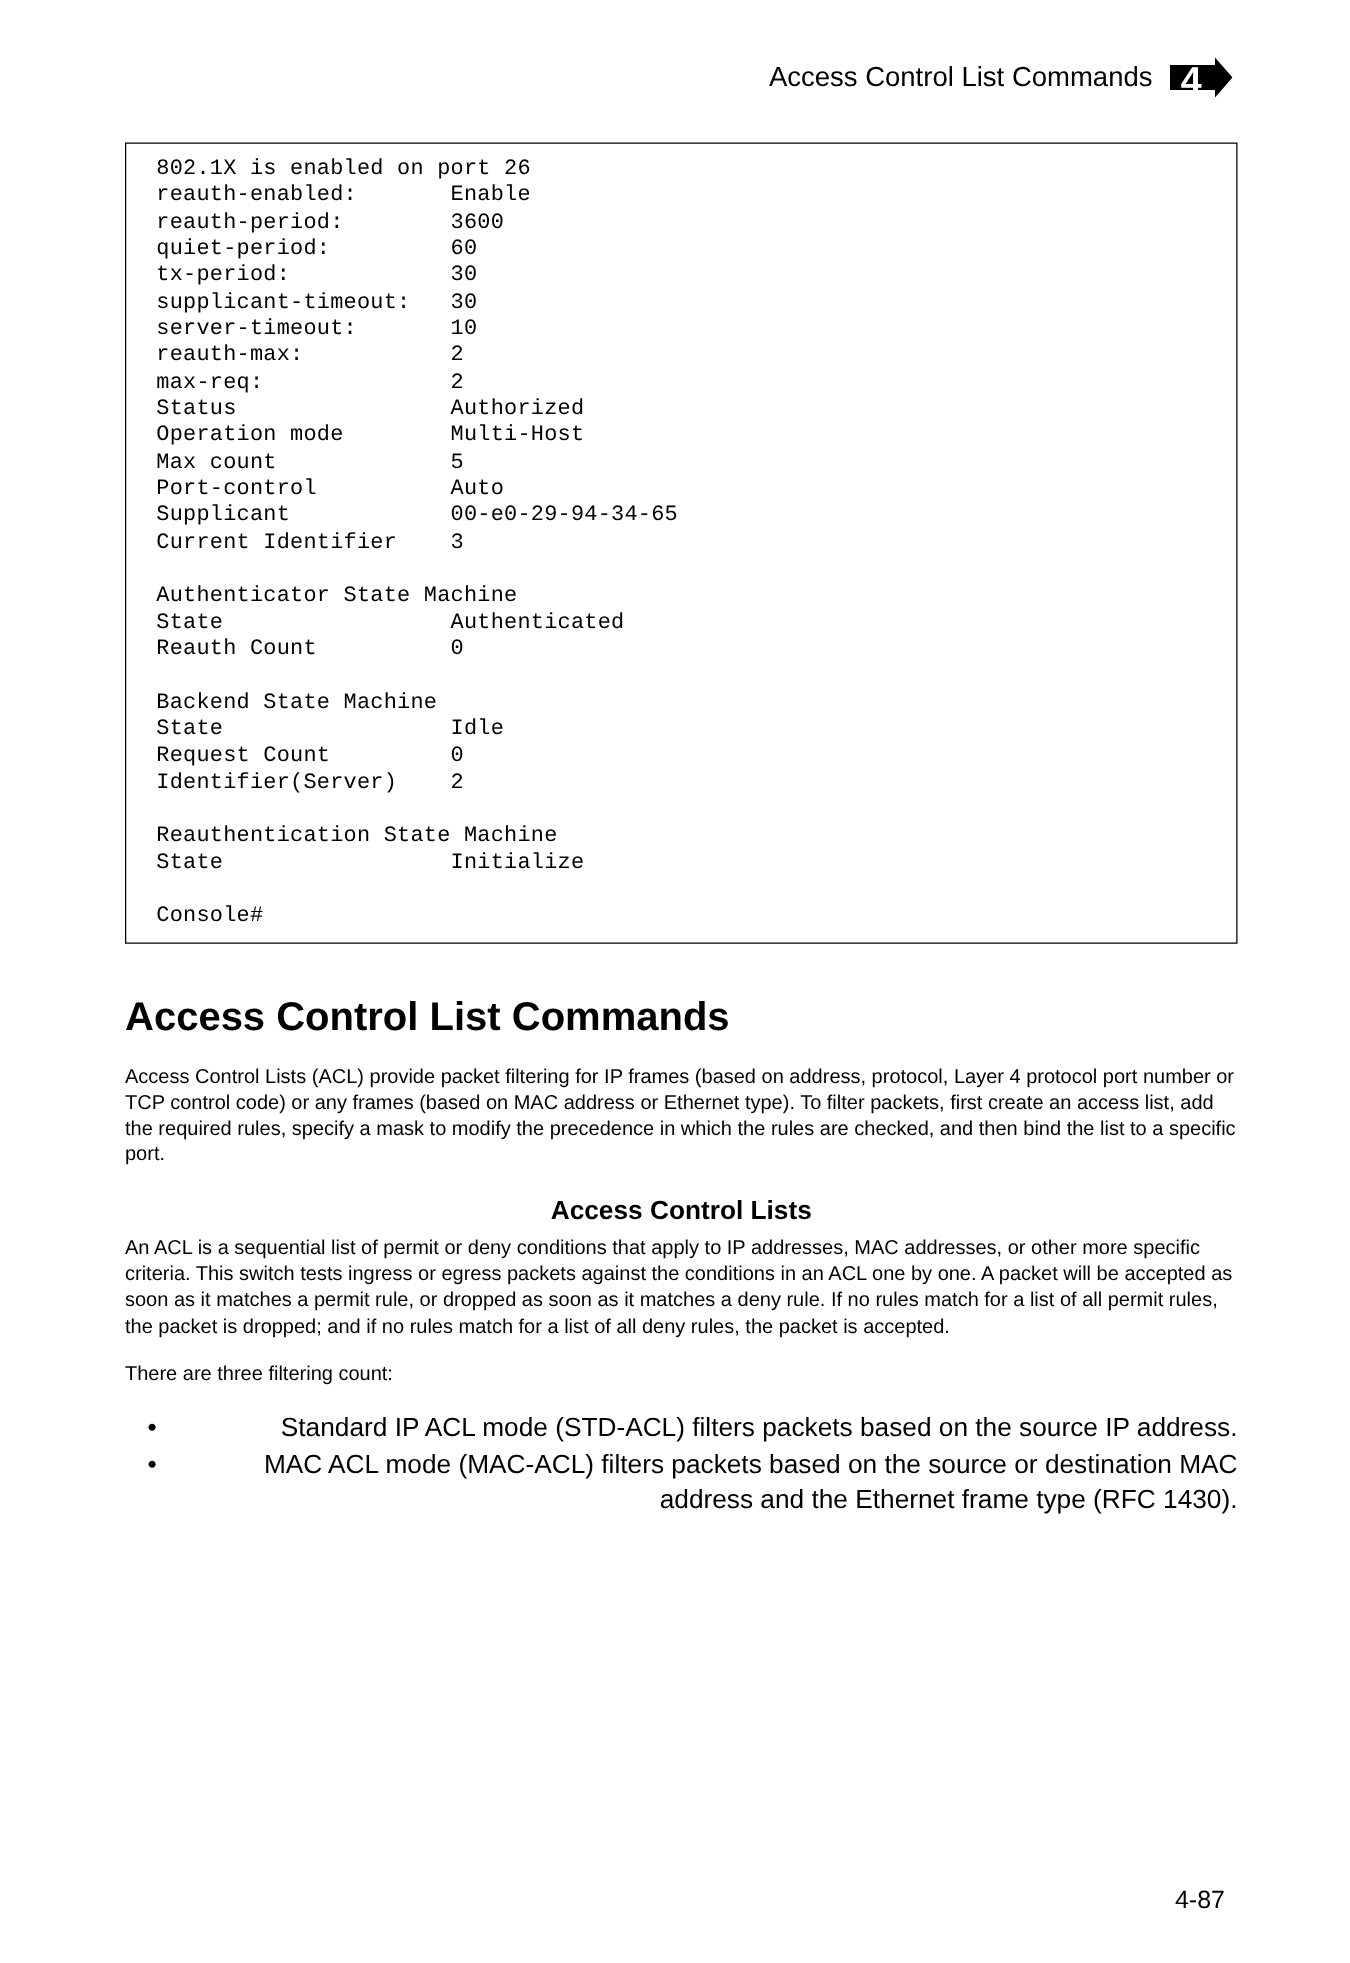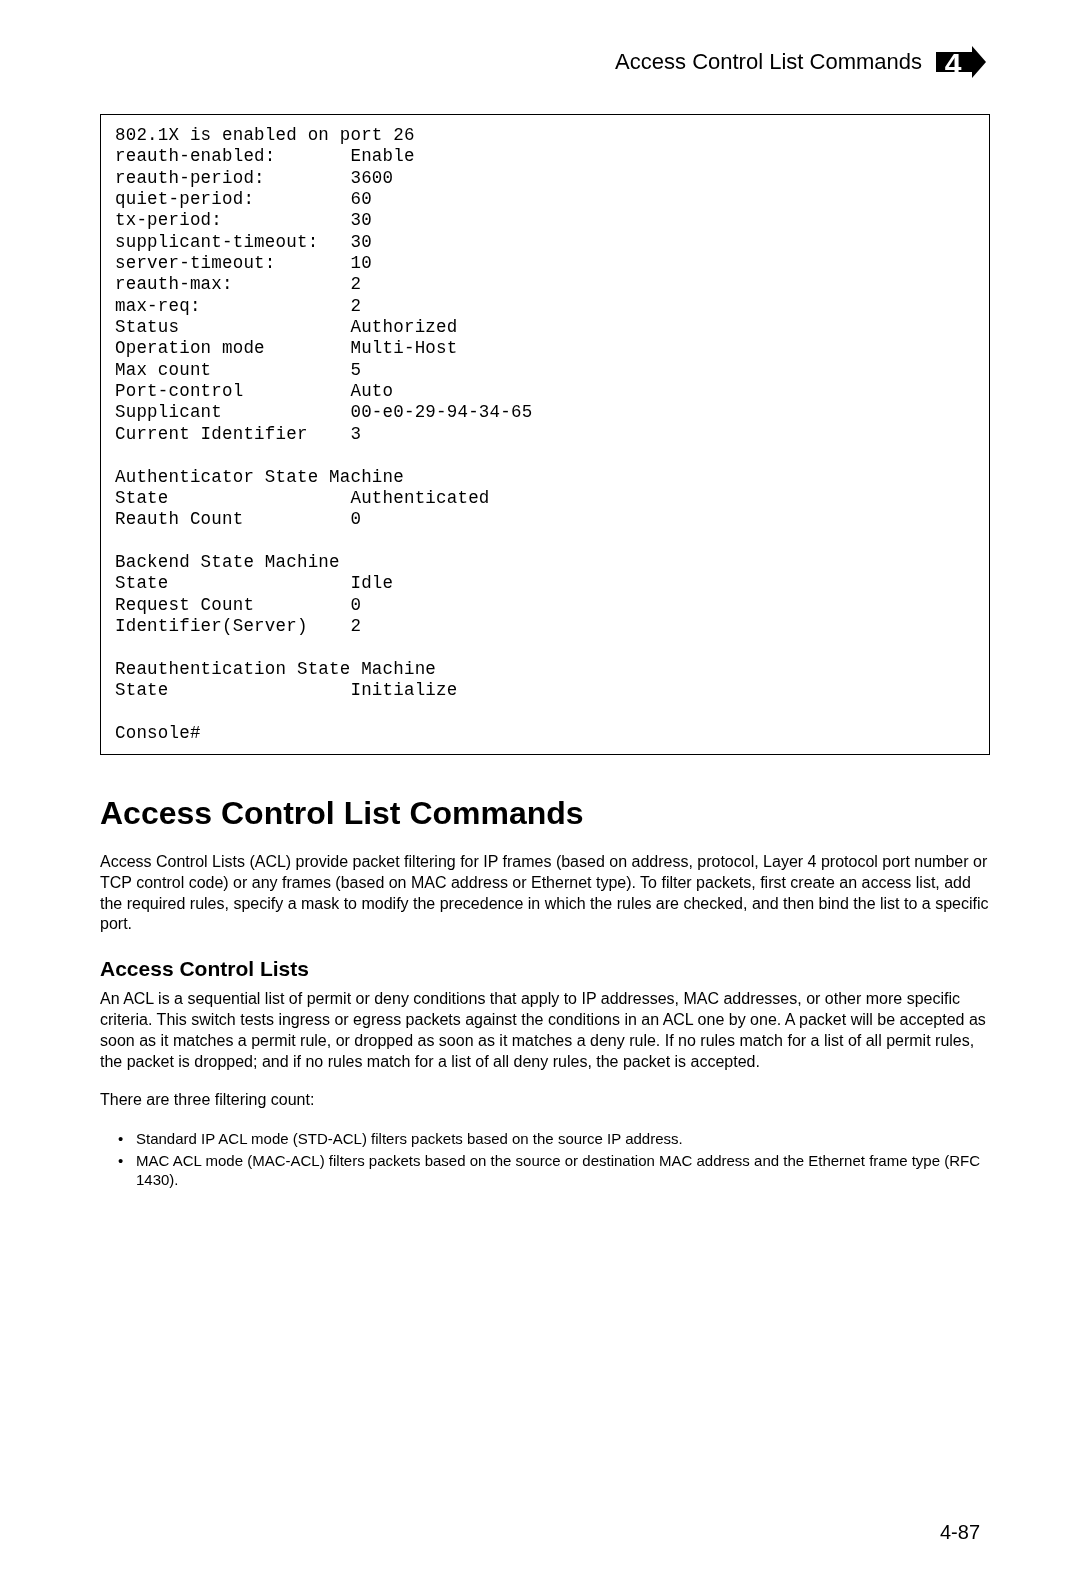--- a/index.html
+++ b/index.html
@@ -31,21 +31,21 @@
     .chapter-badge {
       position: relative;
       width: 50px;
       height: 44px;
     }
     .chapter-badge svg {
       display: block;
     }
     .terminal-box {
       border: 1px solid #000;
-      padding: 10px 14px;
+      padding: 10px 24px;
       font-family: "Courier New", Courier, monospace;
       font-size: 17.5px;
       line-height: 1.22;
       white-space: pre;
       margin-bottom: 40px;
       letter-spacing: 0.2px;
     }
     .section-heading {
       font-size: 32px;
       font-weight: bold;
@@ -55,41 +55,43 @@
     .body-para {
       font-size: 16px;
       line-height: 1.3;
       margin-bottom: 18px;
     }
     .sub-heading {
       font-size: 21px;
       font-weight: bold;
       margin-bottom: 8px;
       margin-top: 22px;
+      text-align: center;
     }
     .bullet-list {
       list-style: none;
-      font-size: 15px;
+      font-size: 21px;
       line-height: 1.3;
       padding-left: 18px;
+      text-align: right;
     }
     .bullet-list li {
       position: relative;
       padding-left: 18px;
       margin-bottom: 2px;
     }
     .bullet-list li::before {
       content: "•";
       position: absolute;
       left: 0;
       top: 0;
     }
     .page-number {
       position: absolute;
-      bottom: 26px;
+      bottom: 38px;
       right: 100px;
       font-size: 20px;
     }
   </style>
 </head>
 <body>
 
 <div class="header">
   <span class="header-title">Access Control List Commands</span>
   <div class="chapter-badge">

